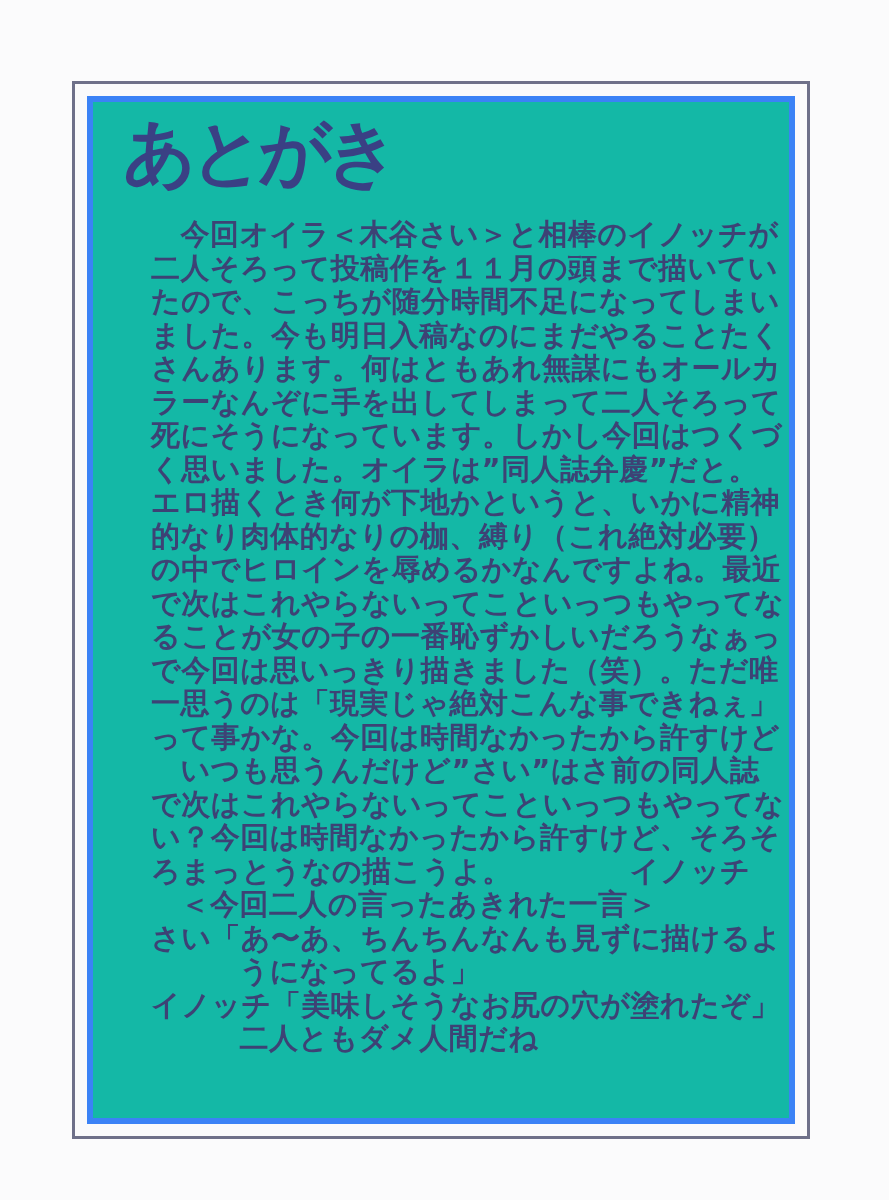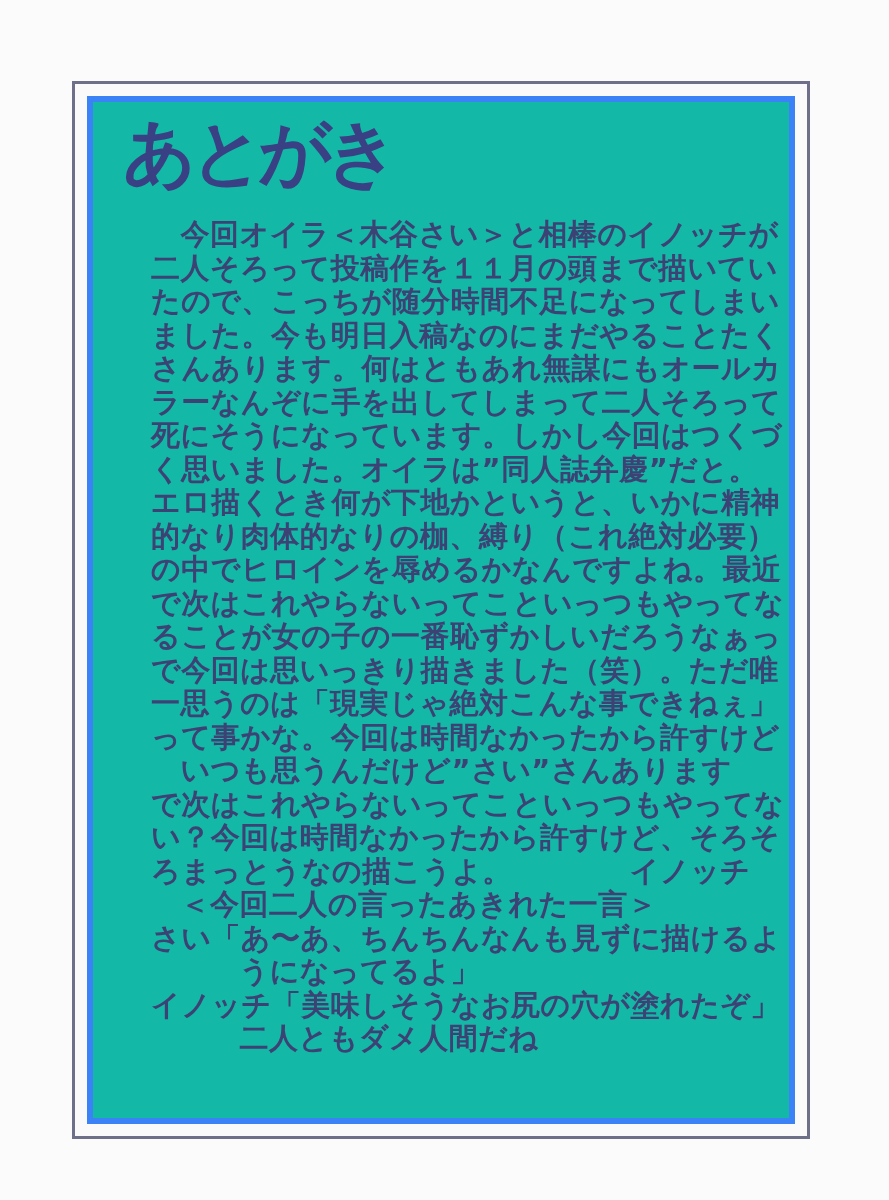--- a/index.html
+++ b/index.html
@@ -76,21 +76,21 @@
       <div class="text-line">死にそうになっています。しかし今回はつくづ</div>
       <div class="text-line">く思いました。オイラは”同人誌弁慶”だと。</div>
       <div class="text-line">エロ描くとき何が下地かというと、いかに精神</div>
       <div class="text-line">的なり肉体的なりの枷、縛り（これ絶対必要）</div>
       <div class="text-line">の中でヒロインを辱めるかなんですよね。最近</div>
       <div class="text-line">で次はこれやらないってこといっつもやってな</div>
       <div class="text-line">ることが女の子の一番恥ずかしいだろうなぁっ</div>
       <div class="text-line">で今回は思いっきり描きました（笑）。ただ唯</div>
       <div class="text-line">一思うのは「現実じゃ絶対こんな事できねぇ」</div>
       <div class="text-line">って事かな。今回は時間なかったから許すけど</div>
-      <div class="text-line">　いつも思うんだけど”さい”さんあります</div>
+      <div class="text-line">　いつも思うんだけど”さい”はさ前の同人誌</div>
       <div class="text-line">で次はこれやらないってこといっつもやってな</div>
       <div class="text-line">い？今回は時間なかったから許すけど、そろそ</div>
       <div class="text-line">ろまっとうなの描こうよ。　　　　イノッチ</div>
       <div class="text-line">　＜今回二人の言ったあきれた一言＞</div>
       <div class="text-line">さい「あ〜あ、ちんちんなんも見ずに描けるよ</div>
       <div class="text-line">　　　うになってるよ」</div>
       <div class="text-line">イノッチ「美味しそうなお尻の穴が塗れたぞ」</div>
       <div class="text-line">　　　二人ともダメ人間だね</div>
     </div>
   </div>

